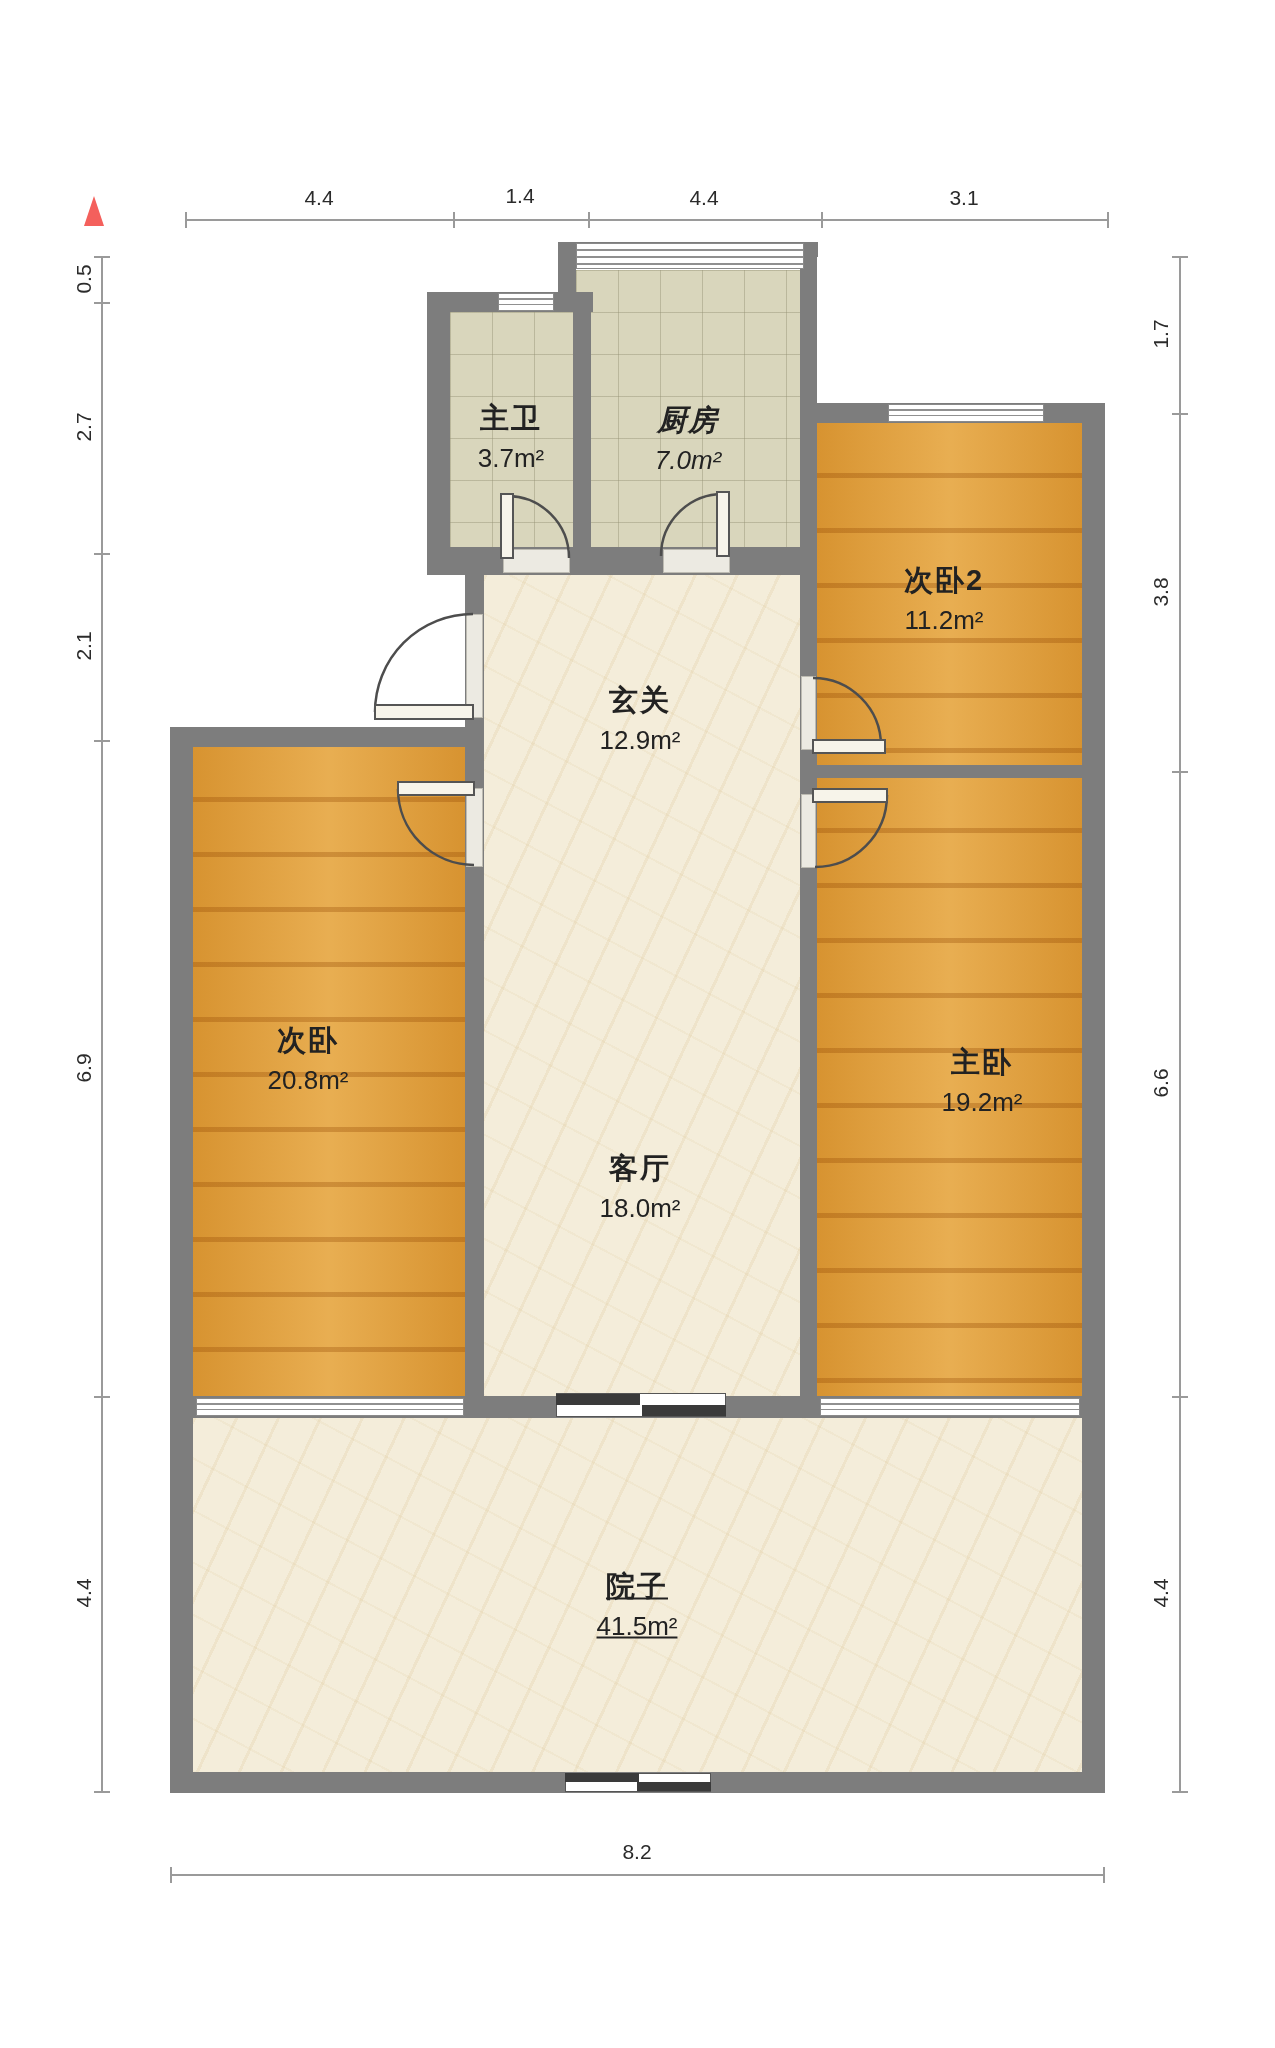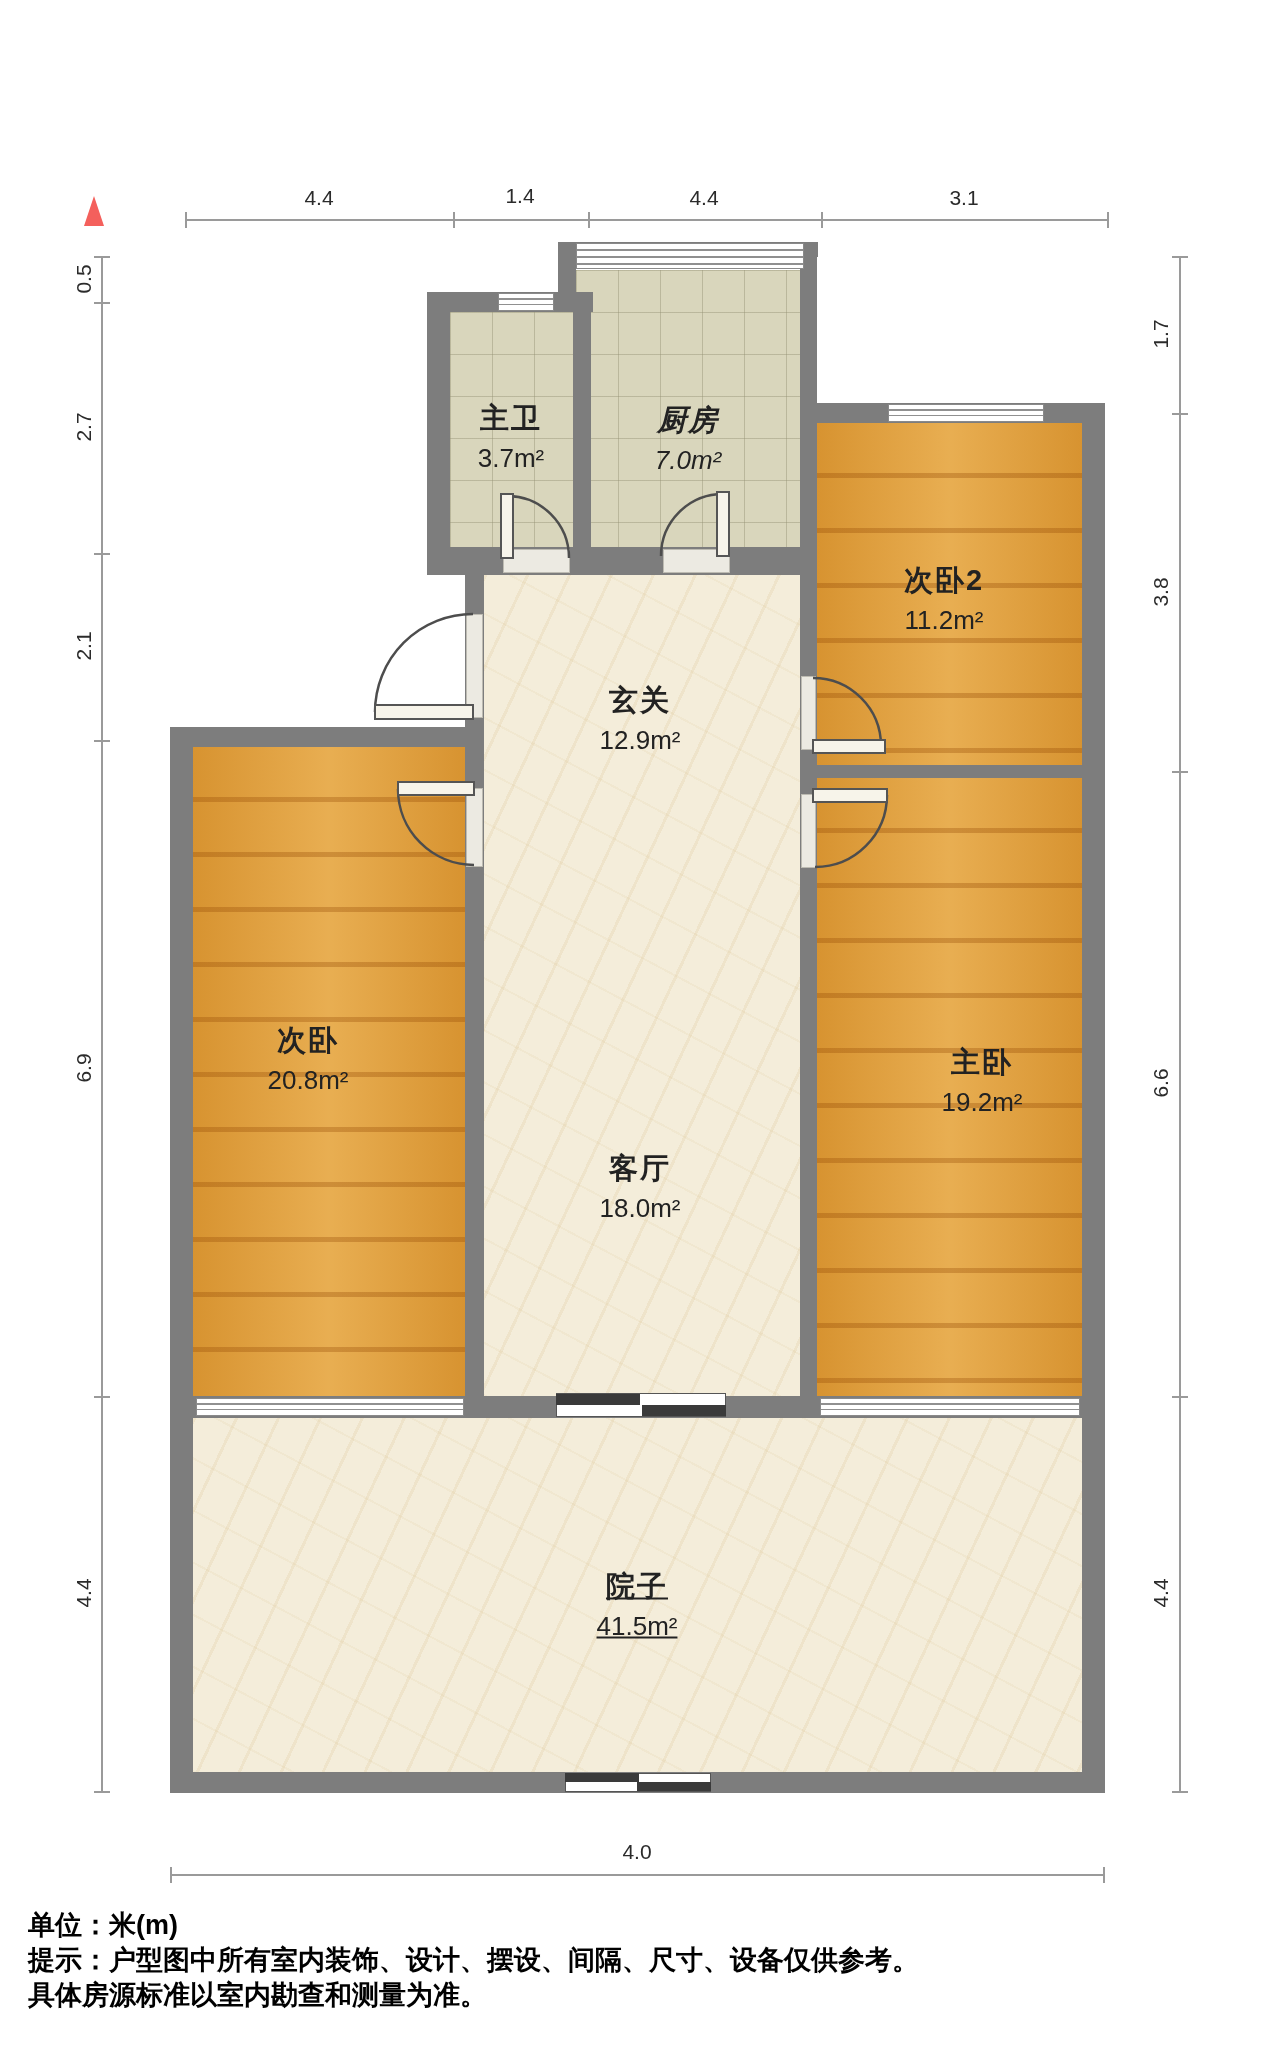--- a/index.html
+++ b/index.html
@@ -183,21 +183,16 @@
   <div class="tick" style="left:1172px;top:1396px;width:16px;height:2px;"></div>
   <div class="tick" style="left:1172px;top:1791px;width:16px;height:2px;"></div>
   <div class="dtxt rot" style="left:1161px;top:334px;">1.7</div>
   <div class="dtxt rot" style="left:1161px;top:592px;">3.8</div>
   <div class="dtxt rot" style="left:1161px;top:1083px;">6.6</div>
   <div class="dtxt rot" style="left:1161px;top:1593px;">4.4</div>
 
   <div class="dline" style="left:170px;top:1874px;width:935px;height:2px;"></div>
   <div class="tick" style="left:170px;top:1867px;width:2px;height:16px;"></div>
   <div class="tick" style="left:1103px;top:1867px;width:2px;height:16px;"></div>
-  <div class="dtxt" style="left:637px;top:1852px;">4.0</div>
+  <div class="dtxt" style="left:637px;top:1852px;">8.2</div>
 
-  <div id="footer">
-    <div>单位：米(m)</div>
-    <div>提示：户型图中所有室内装饰、设计、摆设、间隔、尺寸、设备仅供参考。</div>
-    <div>具体房源标准以室内勘查和测量为准。</div>
-  </div>
 
 </div>
 
 </body></html>

